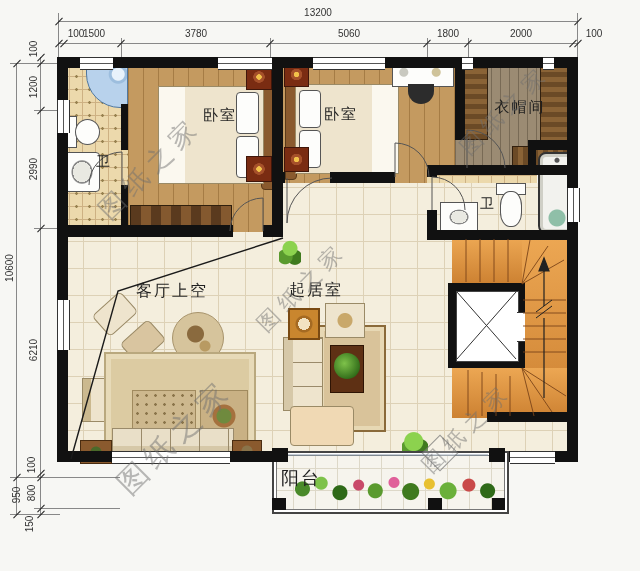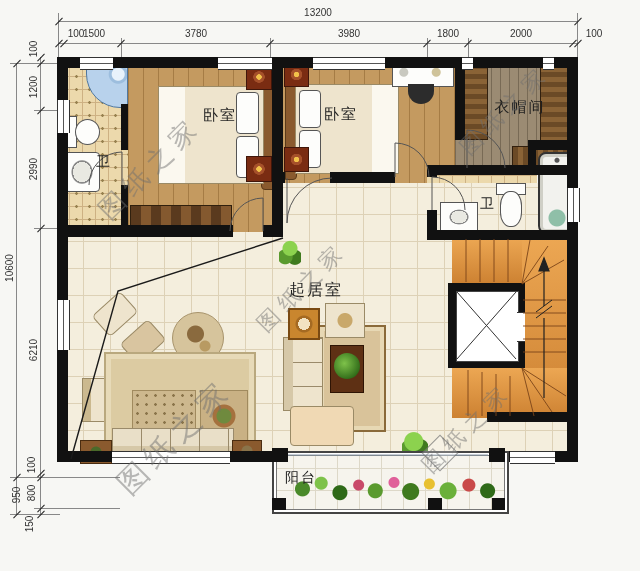--- a/index.html
+++ b/index.html
@@ -226,21 +226,21 @@
   <div class="abs tick" style="left:116px;top:43px;"></div>
   <div class="abs tick" style="left:265px;top:43px;"></div>
   <div class="abs tick" style="left:422px;top:43px;"></div>
   <div class="abs tick" style="left:463px;top:43px;"></div>
   <div class="abs tick" style="left:568px;top:43px;"></div>
   <div class="abs tick" style="left:573px;top:43px;"></div>
   <div class="abs dimtext" style="left:318px;top:12px;">13200</div>
   <div class="abs dimtext" style="left:76px;top:33px;">100</div>
   <div class="abs dimtext" style="left:94px;top:33px;">1500</div>
   <div class="abs dimtext" style="left:196px;top:33px;">3780</div>
-  <div class="abs dimtext" style="left:349px;top:33px;">3980</div>
+  <div class="abs dimtext" style="left:349px;top:33px;">5060</div>
   <div class="abs dimtext" style="left:448px;top:33px;">1800</div>
   <div class="abs dimtext" style="left:521px;top:33px;">2000</div>
   <div class="abs dimtext" style="left:594px;top:33px;">100</div>
 
   <div class="abs dimline" style="left:16px;top:63px;width:1px;height:451px;"></div>
   <div class="abs dimline" style="left:40px;top:57px;width:1px;height:457px;"></div>
   <div class="abs dimline" style="left:10px;top:63px;width:47px;height:1px;"></div>
   <div class="abs dimline" style="left:34px;top:110px;width:23px;height:1px;"></div>
   <div class="abs dimline" style="left:34px;top:228px;width:23px;height:1px;"></div>
   <div class="abs dimline" style="left:10px;top:477px;width:110px;height:1px;"></div>
@@ -265,22 +265,23 @@
   <div class="abs dimtext v" style="left:33px;top:350px;">6210</div>
   <div class="abs dimtext v" style="left:31px;top:465px;">100</div>
   <div class="abs dimtext v" style="left:31px;top:493px;">800</div>
   <div class="abs dimtext v" style="left:29px;top:524px;">150</div>
 
   <div class="abs rlabel" style="left:104px;top:162px;font-size:14px;">卫</div>
   <div class="abs rlabel" style="left:220px;top:115px;">卧室</div>
   <div class="abs rlabel" style="left:341px;top:114px;">卧室</div>
   <div class="abs rlabel" style="left:520px;top:107px;">衣帽间</div>
   <div class="abs rlabel" style="left:488px;top:204px;font-size:14px;">卫</div>
+  <div class="abs rlabel" style="left:172px;top:291px;font-size:16px;">客厅上空</div>
   <div class="abs rlabel" style="left:316px;top:290px;font-size:16px;">起居室</div>
-  <div class="abs rlabel" style="left:301px;top:478px;font-size:14px;">阳台</div>
+  <div class="abs rlabel" style="left:301px;top:478px;font-size:18px;">阳台</div>
 
   <div class="abs wm" style="left:150px;top:168px;">图纸之家</div>
   <div class="abs wm" style="left:505px;top:110px;font-size:22px;">图纸之家</div>
   <div class="abs wm" style="left:302px;top:287px;font-size:22px;">图纸之家</div>
   <div class="abs wm" style="left:175px;top:437px;font-size:30px;">图纸之家</div>
   <div class="abs wm" style="left:467px;top:428px;font-size:22px;">图纸之家</div>
 
 </div>
 
 </body></html>

